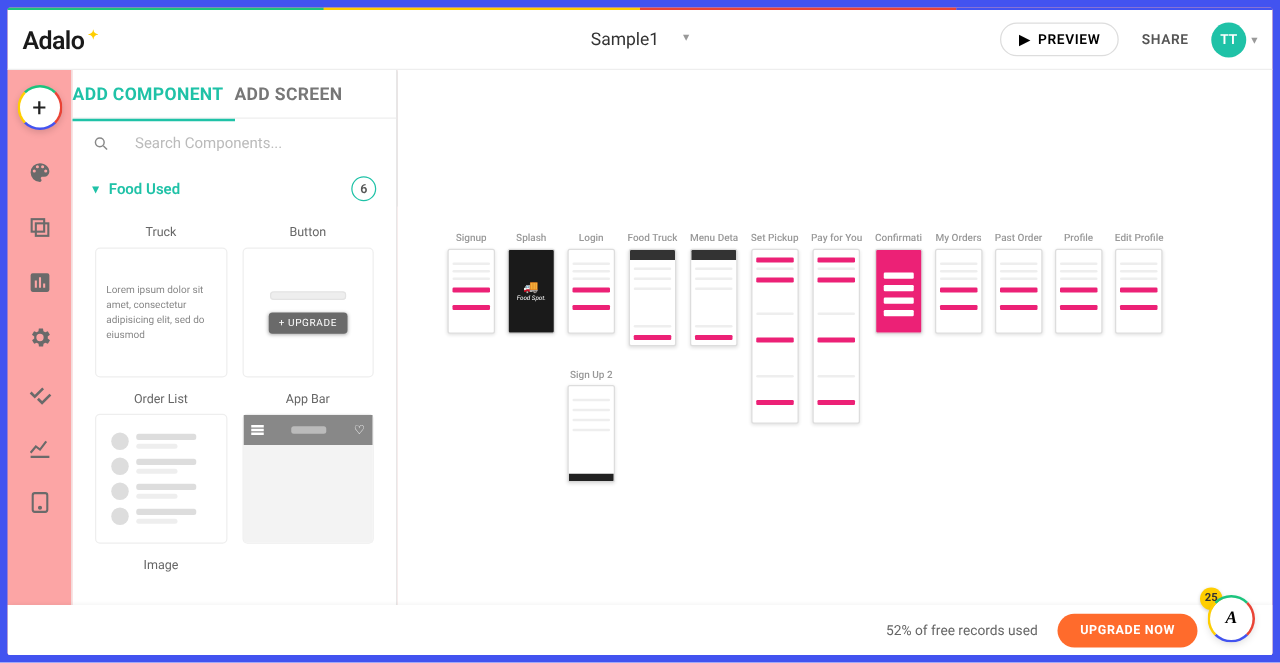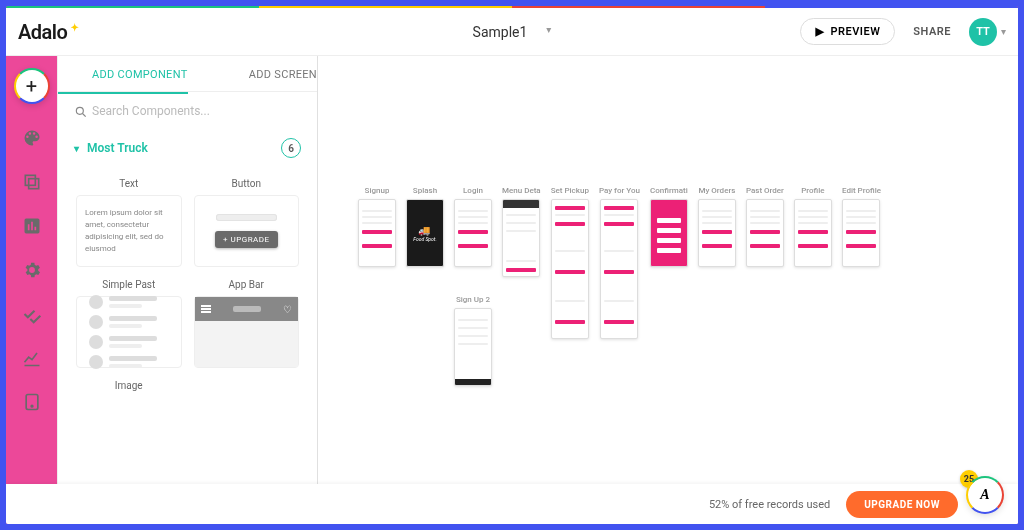--- a/index.html
+++ b/index.html
@@ -1,17 +1,17 @@
 <!DOCTYPE html>
 <html><head>
   <meta charset="utf-8">
   <style>
     * { margin: 0; padding: 0; box-sizing: border-box; font-family: -apple-system, BlinkMacSystemFont, "Segoe UI", Roboto, sans-serif; }
     body { width: 1024px; height: 530px; overflow: hidden; background: #4253f0; padding: 6px; position: relative; }
-    .app-shell { width: 100%; height: 100%; background: #ec4899; border-radius: 2px; display: flex; flex-direction: column; position: relative; overflow: hidden; }
+    .app-shell { width: 100%; height: 100%; background: #fca5a5; border-radius: 2px; display: flex; flex-direction: column; position: relative; overflow: hidden; }
     .rainbow-strip { height: 2px; display: flex; }
     .rainbow-strip div { flex: 1; }
     .rs-g { background: #1bc47d; }
     .rs-y { background: #ffce00; }
     .rs-r { background: #ea4335; }
     .rs-b { background: #4253f0; }
 
     .topbar { height: 48px; display: flex; align-items: center; padding: 0 12px; border-bottom: 1px solid #eee; background: #fff; }
     .logo { display: flex; align-items: center; gap: 2px; font-size: 20px; font-weight: 600; letter-spacing: -.5px; color: #1a1a1a; }
     .logo .spark { color: #ffce00; font-size: 10px; margin-left: 1px; margin-top: -8px; }
@@ -24,32 +24,32 @@
     .chev { font-size: 10px; color: #999; }
 
     .workzone { flex: 1; display: flex; min-height: 0; }
     .rail { width: 52px; border-right: 1px solid #eee; display: flex; flex-direction: column; align-items: center; padding-top: 12px; gap: 24px; }
     .rail-item { width: 20px; height: 20px; color: #6a6a6a; cursor: pointer; display: flex; align-items: center; justify-content: center; }
     .add-fab { width: 36px; height: 36px; border-radius: 50%; border: 2px solid; border-color: #1bc47d #ea4335 #4253f0 #ffce00; display: flex; align-items: center; justify-content: center; font-size: 20px; color: #222; cursor: pointer; box-shadow: 0 2px 6px rgba(0,0,0,.15); background:#fff; }
 
     .panel { width: 260px; border-right: 1px solid #e0e0e0; background: #fff; display: flex; flex-direction: column; position: relative; }
     .panel::after { content:""; position:absolute; right:-4px; top:0; width:3px; height:110px; background:#bbb; border-radius:2px; }
     .tabs { display: flex; border-bottom: 1px solid #eee; }
-    .tab { flex: 1; text-align: right; padding: 12px 0 10px; font-size: 11px; font-weight: 400; letter-spacing: .3px; color: #777; cursor: pointer; }
+    .tab { flex: 1; text-align: left; padding: 12px 0 10px; font-size: 14px; font-weight: 700; letter-spacing: .3px; color: #777; cursor: pointer; }
     .tab.active { color: #1fc2a7; }
     .tab-underline { height: 2px; background: #1fc2a7; width: 50%; }
-    .search-row { display: flex; align-items: flex-start; gap: 4px; padding: 10px 16px; color: #aaa; }
+    .search-row { display: flex; align-items: flex-start; gap: 20px; padding: 10px 16px; color: #aaa; }
     .search-row input { border: none; outline: none; font-size: 12px; color: #666; flex: 1; }
     .search-row input::placeholder { color: #bbb; }
     .section-hdr { display: flex; align-items: center; padding: 10px 16px; gap: 8px; font-size: 12px; font-weight: 600; color: #1fc2a7; cursor: pointer; }
     .count-badge { margin-left: auto; width: 20px; height: 20px; border: 1.5px solid #1fc2a7; border-radius: 50%; display: flex; align-items: center; justify-content: center; font-size: 10px; color: #555; }
     .grid { display: grid; grid-template-columns: 1fr 1fr; gap: 0; padding: 4px 12px 12px; overflow-y: auto; }
     .cell { padding: 6px; text-align: center; }
     .cell-title { font-size: 10px; color: #666; margin-bottom: 6px; }
-    .cell-card { border: 1px solid #eee; border-radius: 4px; height: 72px; display: flex; align-items: center; justify-content: center; padding: 8px; font-size: 8px; color: #888; }
+    .cell-card { border: 1px solid #eee; border-radius: 4px; height: 104px; display: flex; align-items: center; justify-content: center; padding: 8px; font-size: 8px; color: #888; }
     .lipsum { text-align:left; line-height:1.5; }
     .btn-demo { background: #fff; width:100%; height:100%; display:flex; flex-direction:column; align-items:center; justify-content:center; gap:10px; }
     .btn-demo .bar { width:70%; height:7px; background:#eee; border-radius:3px; box-shadow: inset 0 0 0 1px #e3e3e3; }
     .btn-demo .btn { background:#6a6a6a; color:#fff; font-size:8px; padding:4px 8px; border-radius:3px; letter-spacing:.5px; box-shadow: 0 1px 3px rgba(0,0,0,.3); }
     .list-demo { display:flex; flex-direction:column; gap:6px; width:100%; padding:4px; }
     .list-row { display:flex; gap:6px; align-items:center; }
     .list-row .dot { width:14px; height:14px; background:#ddd; border-radius:50%; flex-shrink:0; }
     .list-row .lines { flex:1; display:flex; flex-direction:column; gap:3px; }
     .list-row .l1 { height:5px; background:#ddd; border-radius:2px; width:80%; }
     .list-row .l2 { height:4px; background:#eee; border-radius:2px; width:55%; }
@@ -167,41 +167,41 @@
       <div class="tab-underline"></div>
       <div class="search-row">
         <span style="width:14px;height:14px;"><svg viewBox="0 0 24 24" fill="none" stroke="#888" stroke-width="2">
               <circle cx="10" cy="10" r="6"></circle>
               <path d="M20 20l-5-5"></path>
             </svg></span>
         <input placeholder="Search Components..." style="">
       </div>
       <div class="section-hdr">
         <span style="font-size:10px;">▾</span>
-        <span>Most Truck</span>
+        <span>Food Used</span>
         <span class="count-badge">6</span>
       </div>
       <div class="grid">
         <div class="cell">
-          <div class="cell-title">Text</div>
+          <div class="cell-title">Truck</div>
           <div class="cell-card">
               <div class="lipsum">Lorem ipsum dolor sit amet, consectetur adipisicing elit, sed do eiusmod</div>
             </div>
         </div>
         <div class="cell">
           <div class="cell-title">Button</div>
           <div class="cell-card">
               <div class="btn-demo">
                 <div class="bar"></div>
                 <div class="btn">+ UPGRADE</div>
               </div>
             </div>
         </div>
         <div class="cell">
-          <div class="cell-title">Simple Past</div>
+          <div class="cell-title">Order List</div>
           <div class="cell-card">
               <div class="list-demo">
             <div class="list-row">
                   <div class="dot"></div>
                   <div class="lines">
                     <div class="l1"></div>
                     <div class="l2"></div>
                   </div>
                 </div>
             <div class="list-row">
@@ -274,20 +274,31 @@
               <div class="pstripe thin" style="top: 16px;"></div>
               <div class="pstripe thin" style="top: 22px;"></div>
             </div>
             <div class="screen-label" style="margin-top: 24px;">Sign Up 2</div>
             <div class="phone tall">
               <div class="pstripe thin" style="top: 10px;"></div>
               <div class="pstripe thin" style="top: 18px;"></div>
               <div class="pstripe thin" style="top: 26px;"></div>
               <div class="pstripe thin" style="top: 34px;"></div>
               <div style="position: absolute; bottom: 0px; left: 0px; right: 0px; height: 6px; background: rgb(34, 34, 34);"></div>
+            </div>
+          </div>
+          <div class="screen-col">
+            <div class="screen-label">Food Truck</div>
+            <div class="phone tall">
+              <div style="position: absolute; top: 0px; left: 0px; right: 0px; height: 8px; background: rgb(51, 51, 51);"></div>
+              <div class="pstripe thin" style="top: 14px;"></div>
+              <div class="pstripe thin" style="top: 22px;"></div>
+              <div class="pstripe thin" style="top: 30px;"></div>
+              <div class="pstripe thin" style="top: 60px;"></div>
+              <div class="pstripe" style="bottom: 4px; top: auto;"></div>
             </div>
           </div>
           <div class="screen-col">
             <div class="screen-label">Menu Deta</div>
             <div class="phone tall">
               <div style="position: absolute; top: 0px; left: 0px; right: 0px; height: 8px; background: rgb(51, 51, 51);"></div>
               <div class="pstripe thin" style="top: 14px;"></div>
               <div class="pstripe thin" style="top: 22px;"></div>
               <div class="pstripe thin" style="top: 30px;"></div>
               <div class="pstripe thin" style="top: 60px;"></div>

